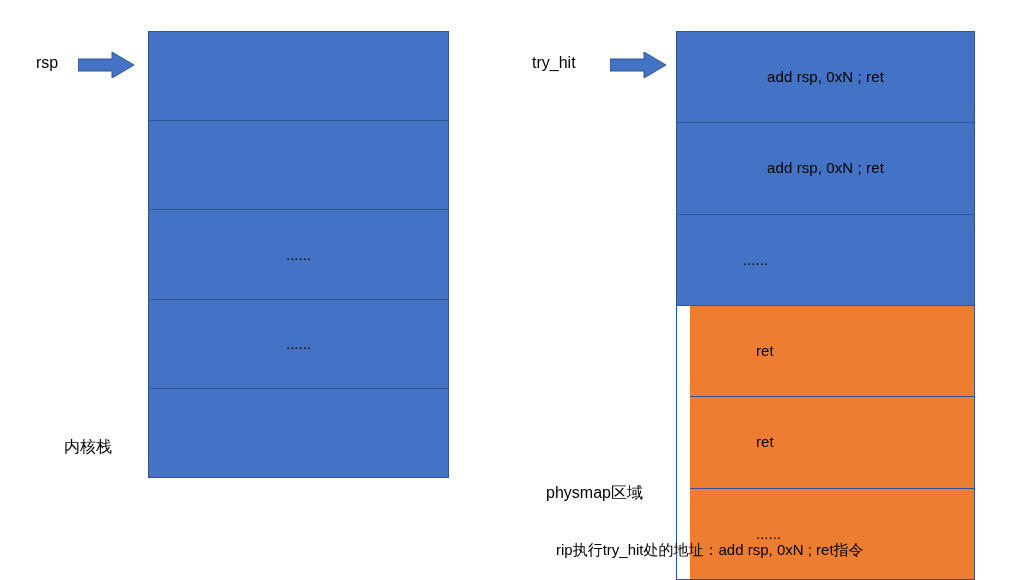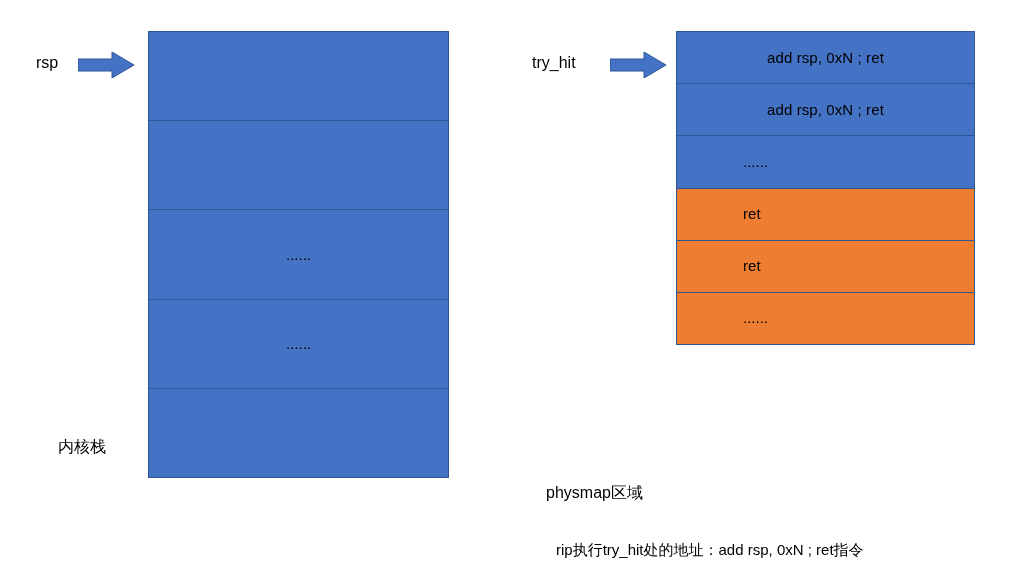--- a/index.html
+++ b/index.html
@@ -32,40 +32,40 @@
   .stack-table.left {
     left: 148px;
     top: 31px;
     width: 301px;
     height: 447px;
   }
   .stack-table.right {
     left: 676px;
     top: 31px;
     width: 299px;
-    height: 314px;
+    height: 549px;
   }
 
   .cell {
     box-sizing: border-box;
     flex: 1 1 0;
     border-bottom: 1px solid #2F5597;
     display: flex;
     align-items: center;
     font-size: 15px;
     line-height: 1.2;
     letter-spacing: 0.1px;
     color: #000000;
     overflow: hidden;
     white-space: nowrap;
   }
   .cell:last-child { border-bottom: none; }
 
   .cell.blue   { background: #4472C4; }
-  .cell.orange { background: #ED7D31; }
+  .cell.orange { background: #ED7D31; margin-left: 13px; }
   .cell.green  { background: #70AD47; }
 
   .cell.center { justify-content: center; }
   .cell.indent { justify-content: flex-start; padding-left: 66px; }
   .cell.indent-dots { justify-content: flex-start; padding-left: 66px; }
 
   .cell .dots {
     font-size: 15px;
     letter-spacing: 0px;
   }
@@ -73,21 +73,21 @@
 
   
   .side-label {
     position: absolute;
     font-size: 16px;
     color: #000000;
     white-space: nowrap;
   }
   .label-rsp        { left: 36px;  top: 54px; }
   .label-tryhit     { left: 532px; top: 54px; }
-  .label-kernelstk  { left: 58px;  top: 437px; }
+  .label-kernelstk  { left: 64px;  top: 437px; }
   .label-physmap    { left: 546px; top: 450px; margin-top: 33px; }
 
   
   .arrow {
     position: absolute;
     width: 56px;
     height: 26px;
   }
   .arrow-rsp    { left: 78px;  top: 52px; }
   .arrow-tryhit { left: 610px; top: 52px; }

